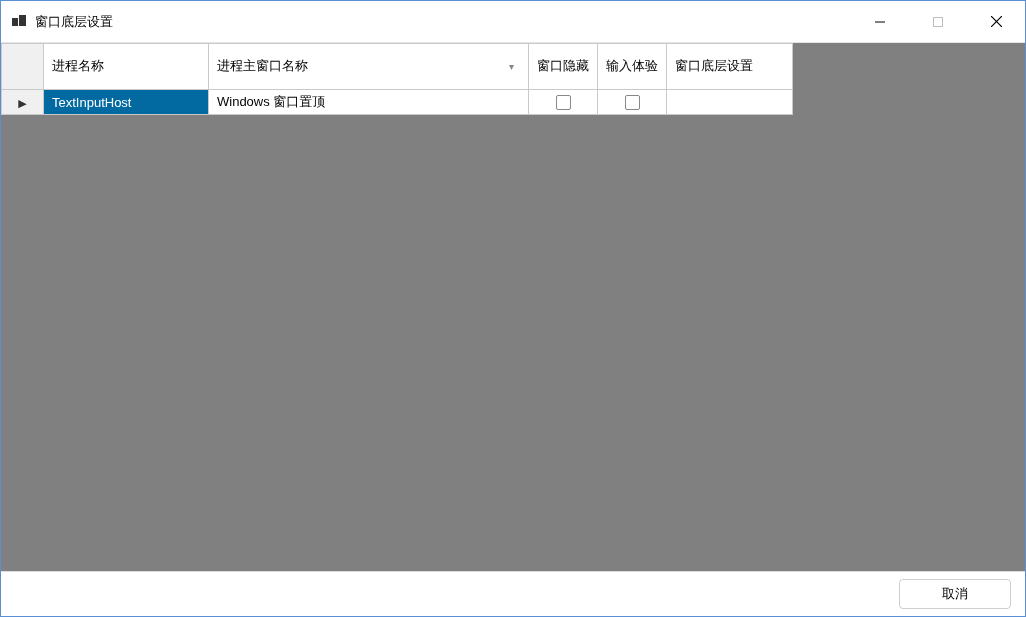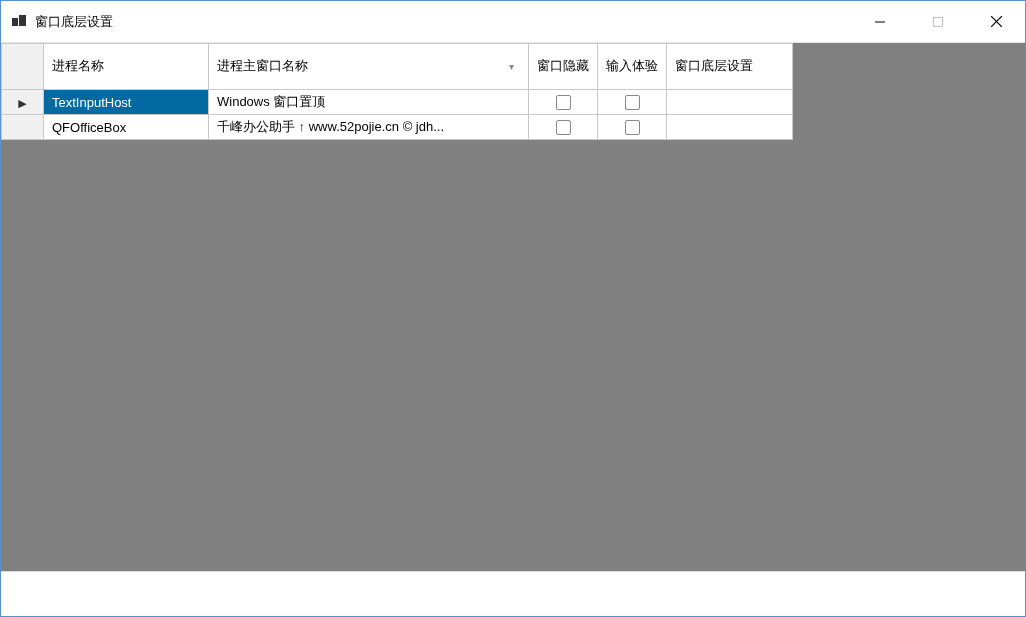--- a/index.html
+++ b/index.html
@@ -230,26 +230,19 @@
     </thead>
     <tbody>
       <tr>
         <td class="rowheader"><span class="row-indicator">▶</span></td>
         <td class="selected">TextInputHost</td>
         <td>Windows 窗口置顶</td>
         <td class="checkbox-cell"><span class="checkbox"></span></td>
         <td class="checkbox-cell"><span class="checkbox"></span></td>
         <td></td>
       </tr>
-      <tr>
-        <td class="rowheader"></td>
-        <td>QFOfficeBox</td>
-        <td>千峰办公助手   ↑ www.52pojie.cn © jdh...</td>
-        <td class="checkbox-cell"><span class="checkbox"></span></td>
-        <td class="checkbox-cell"><span class="checkbox"></span></td>
-        <td></td>
-      </tr>
     </tbody>
   </table>
 </div>
 
 <div class="footer">
+  <button class="btn">取消</button>
 </div>
 
 </body></html>

